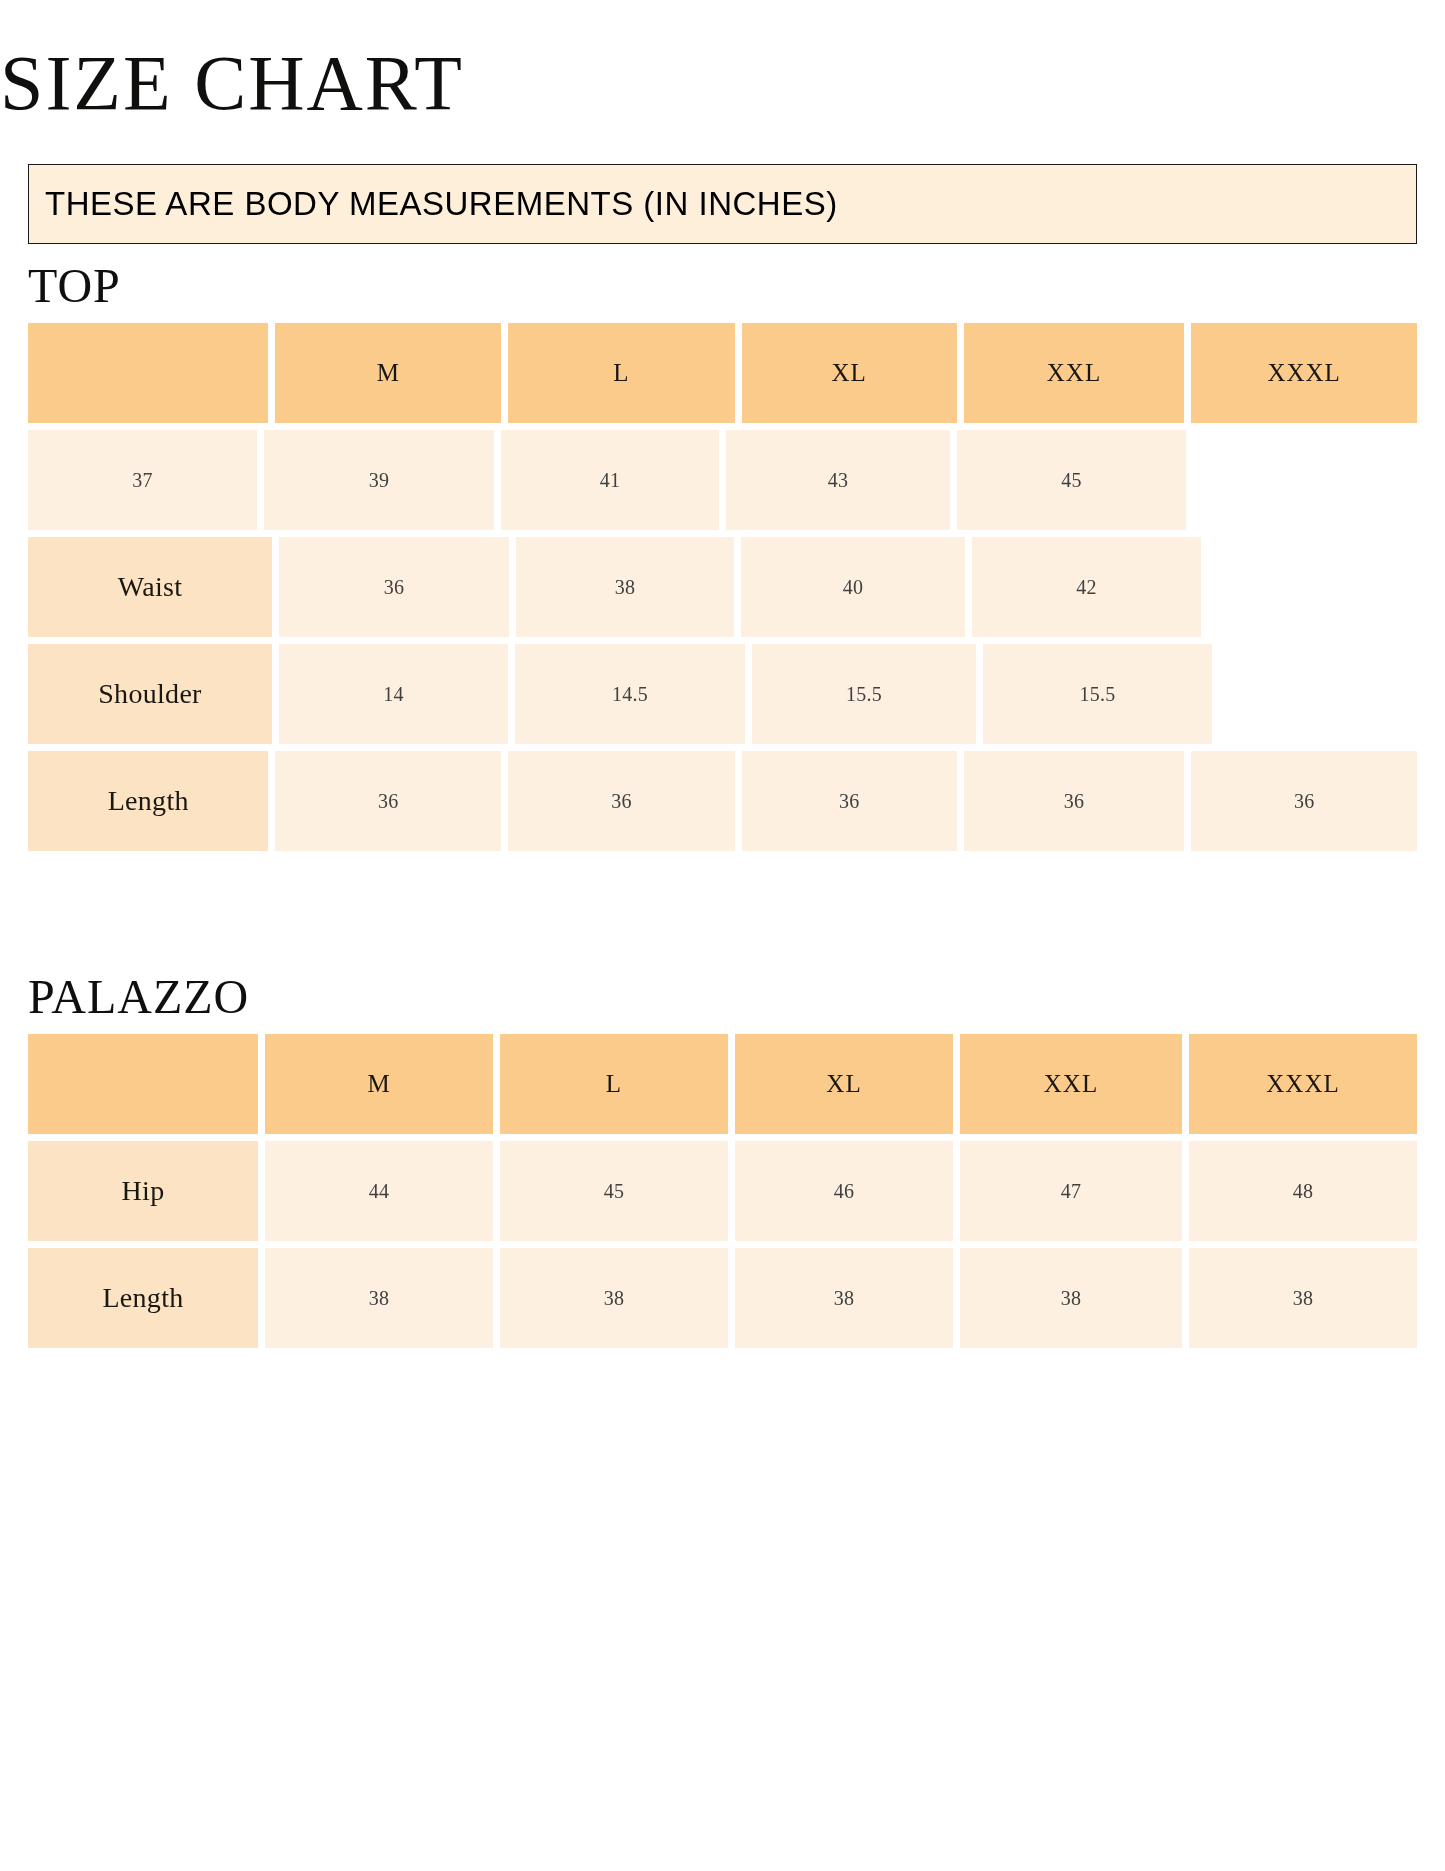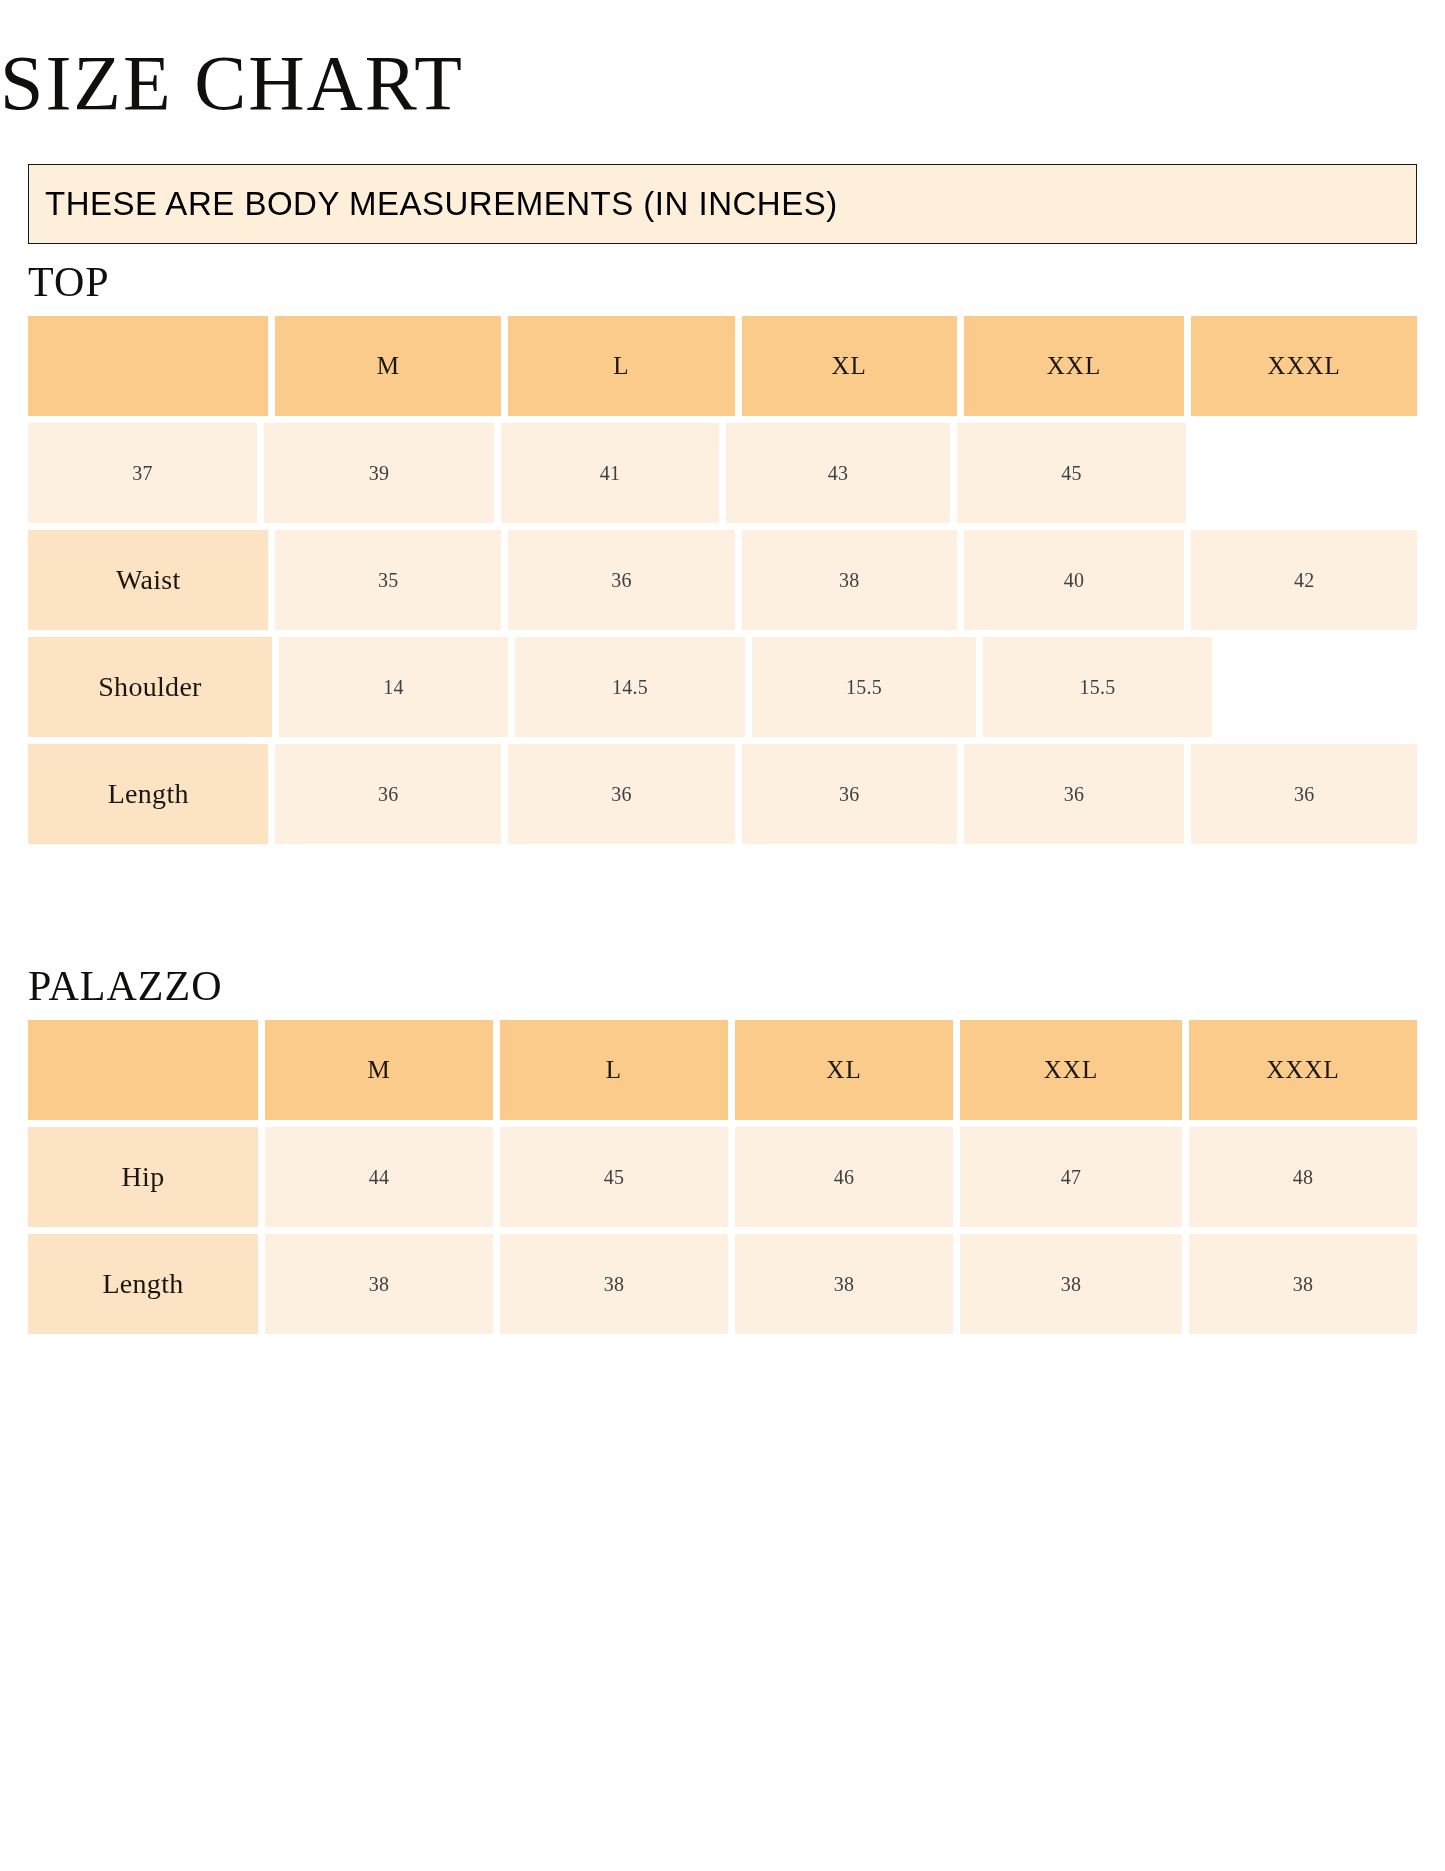--- a/index.html
+++ b/index.html
@@ -49,21 +49,21 @@
     font-family: "Liberation Sans", sans-serif;
     font-size: 33px;
     letter-spacing: 0.5px;
     color: #000000;
     white-space: nowrap;
   }
 
   
   .section-heading {
     font-family: "Liberation Serif", serif;
-    font-size: 42px;
+    font-size: 48px;
     letter-spacing: 1px;
     color: #100f0e;
     margin: 14px 0 10px 28px;
     font-weight: 400;
   }
   .section-heading.palazzo {
     margin-top: 0;
   }
 
   
@@ -155,21 +155,20 @@
     <div class="row body-row">
       <div class="cell value c1">37</div>
       <div class="cell value c2">39</div>
       <div class="cell value c3">41</div>
       <div class="cell value c4">43</div>
       <div class="cell value c5">45</div>
     </div>
 
     <div class="row body-row">
       <div class="cell label c0">Waist</div>
-      <div class="cell value c1">35</div>
       <div class="cell value c2">36</div>
       <div class="cell value c3">38</div>
       <div class="cell value c4">40</div>
       <div class="cell value c5">42</div>
     </div>
 
     <div class="row body-row">
       <div class="cell label c0">Shoulder</div>
       <div class="cell value c1">14</div>
       <div class="cell value c2">14.5</div>

